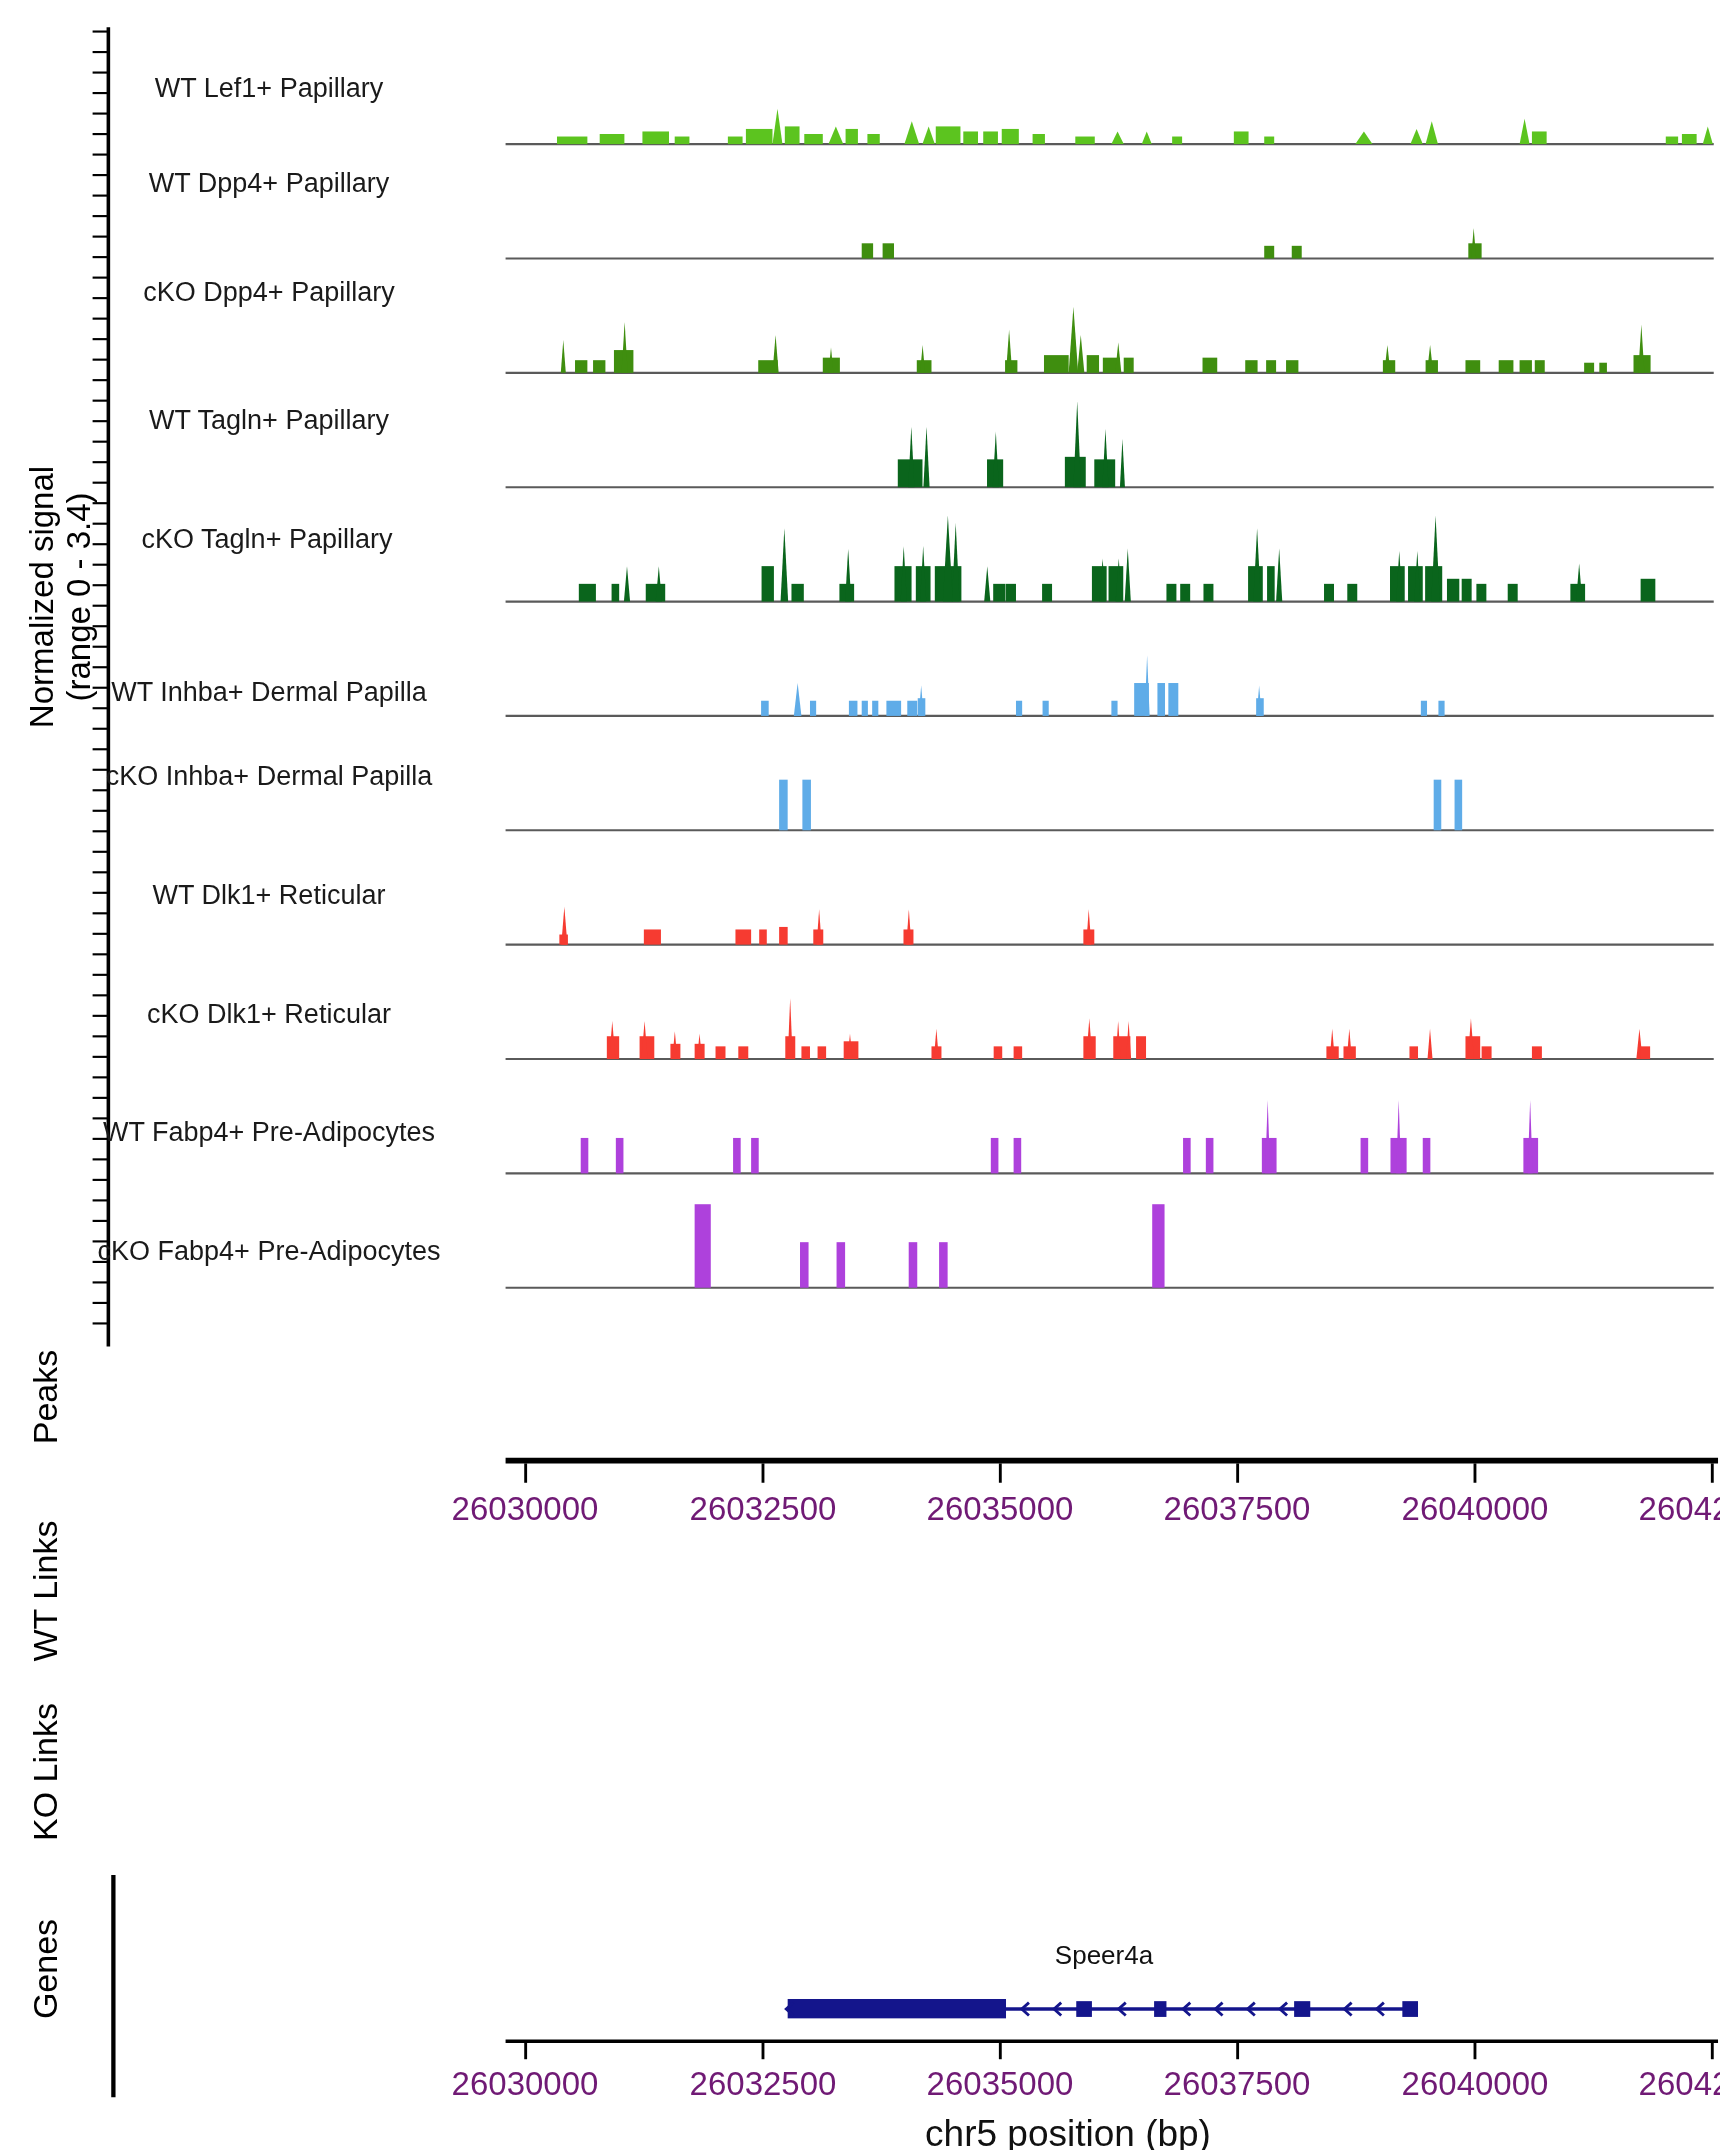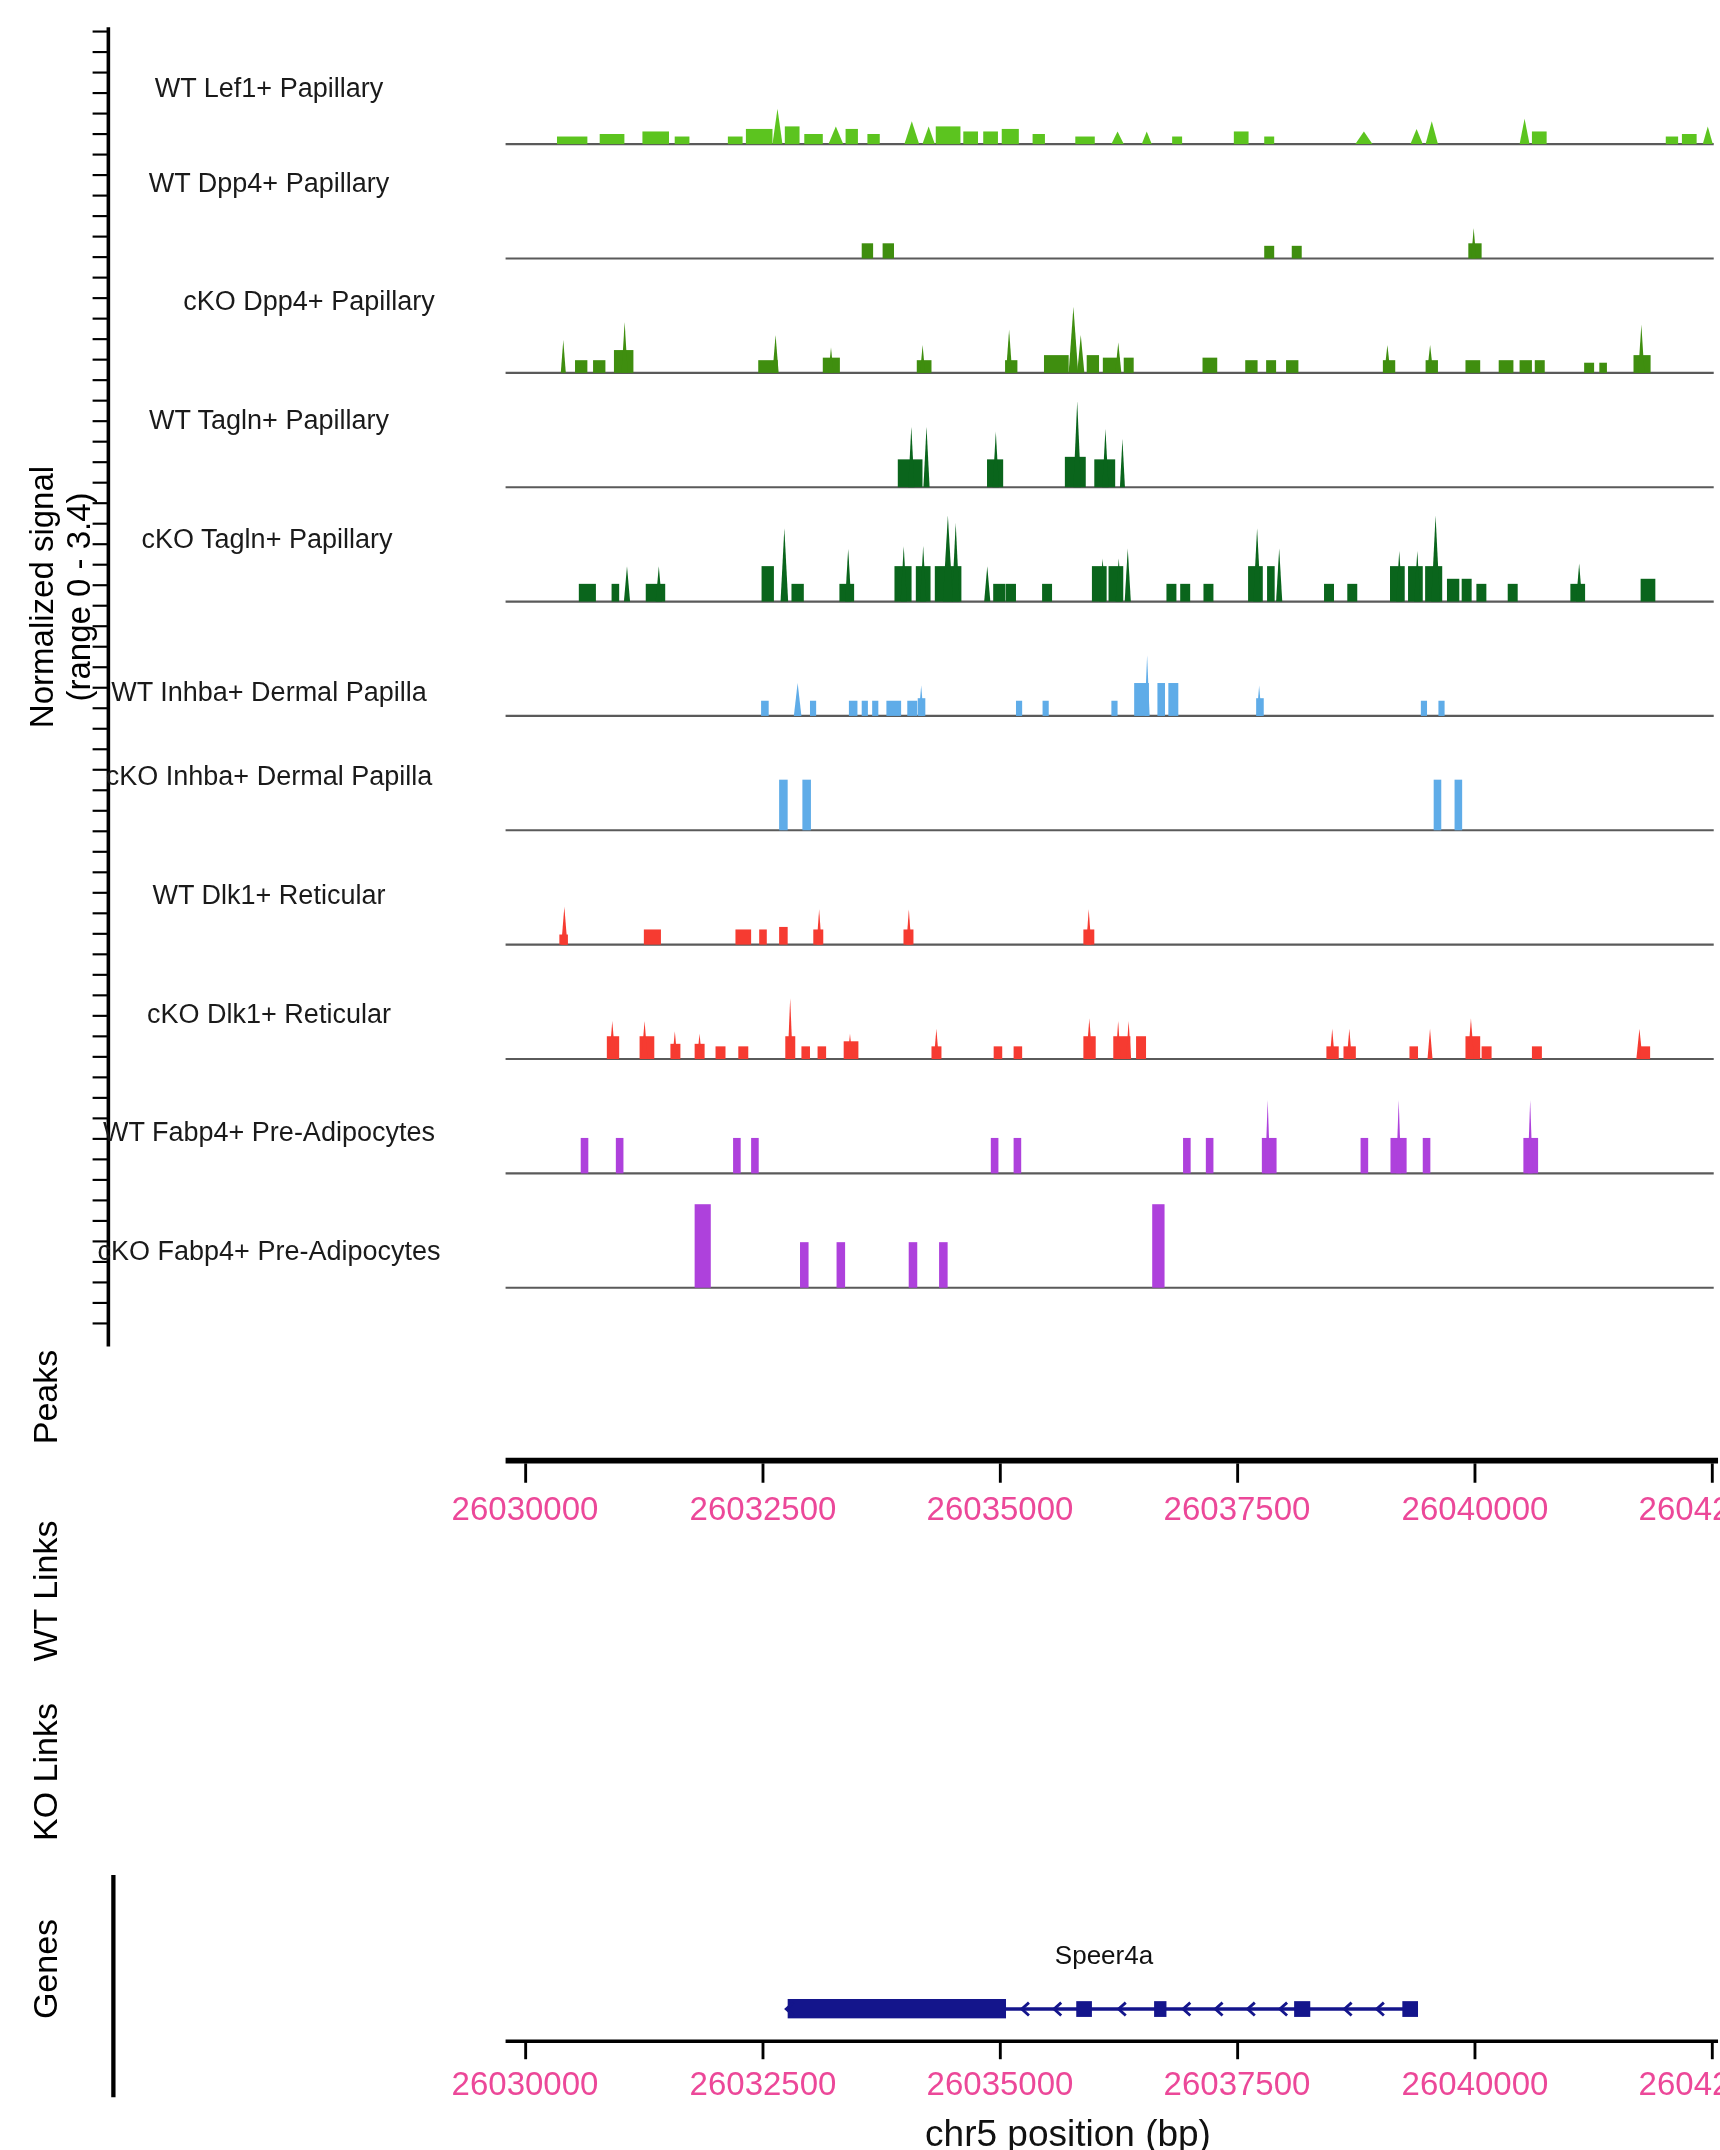--- a/index.html
+++ b/index.html
@@ -1,21 +1,21 @@
 <!DOCTYPE html>
 <html style="font-size:11.5px"><head>
 <meta charset="utf-8">
 <style>
   html,body{margin:0;padding:0;background:#ffffff;}
   #page{position:relative;width:1721px;height:2151px;background:#ffffff;overflow:hidden;
         font-family:"Liberation Sans", sans-serif;}
   #plot-svg{position:absolute;left:0;top:0;}
   .track-label{position:absolute;transform:translate(-50%,-50%);font-size:27px;color:#1a1a1a;
         white-space:nowrap;letter-spacing:0px;}
-  .tick-label{position:absolute;transform:translateX(-50%);font-size:33px;color:#ec4899;white-space:nowrap;}
+  .tick-label{position:absolute;transform:translateX(-50%);font-size:33px;color:#701a75;white-space:nowrap;}
   .section-label{position:absolute;transform:translate(-50%,-50%) rotate(-90deg);font-size:34px;color:#000;white-space:nowrap;}
   .yaxis-label{position:absolute;transform:translate(-50%,-50%) rotate(-90deg);font-size:33px;color:#000;
         white-space:nowrap;text-align:center;}
   .gene-label{position:absolute;transform:translateX(-50%);font-size:26px;color:#111;white-space:nowrap;}
   .axis-title{position:absolute;transform:translateX(-50%);font-size:37px;color:#111;white-space:nowrap;}
 </style>
 </head>
 <body>
 
 <div id="page">
@@ -368,21 +368,21 @@
   <div class="section-label" style="left:45px;top:1772px;">KO Links</div>
   <div class="section-label" style="left:45px;top:1969px;">Genes</div>
 
   <div class="gene-label" id="gene-label" style="top: 1940px; left: 1104px;">Speer4a</div>
 
   <div class="axis-title" style="left:1068px;top:2097px;margin-top:16px;">chr5 position (bp)</div>
 
   <div id="track-labels">
       <div class="track-label" style="left: 269px; top: 64px; margin-top: 24px;">WT Lef1+ Papillary</div>
       <div class="track-label" style="left: 269px; top: 183px;">WT Dpp4+ Papillary</div>
-      <div class="track-label" style="left: 269px; top: 301px; margin-left: 40px;">cKO Dpp4+ Papillary</div>
+      <div class="track-label" style="left: 269px; top: 292px;">cKO Dpp4+ Papillary</div>
       <div class="track-label" style="left: 269px; top: 420px;">WT Tagln+ Papillary</div>
       <div class="track-label" style="left: 267px; top: 539px;">cKO Tagln+ Papillary</div>
       <div class="track-label" style="left: 269px; top: 644px; margin-top: 48px;">WT Inhba+ Dermal Papilla</div>
       <div class="track-label" style="left: 269px; top: 776px;">cKO Inhba+ Dermal Papilla</div>
       <div class="track-label" style="left: 269px; top: 895px;">WT Dlk1+ Reticular</div>
       <div class="track-label" style="left: 269px; top: 1014px;">cKO Dlk1+ Reticular</div>
       <div class="track-label" style="left: 269px; top: 1132px;">WT Fabp4+ Pre-Adipocytes</div>
       <div class="track-label" style="left: 269px; top: 1251px;">cKO Fabp4+ Pre-Adipocytes</div>
     </div>
   <div id="tick-labels-peaks">

